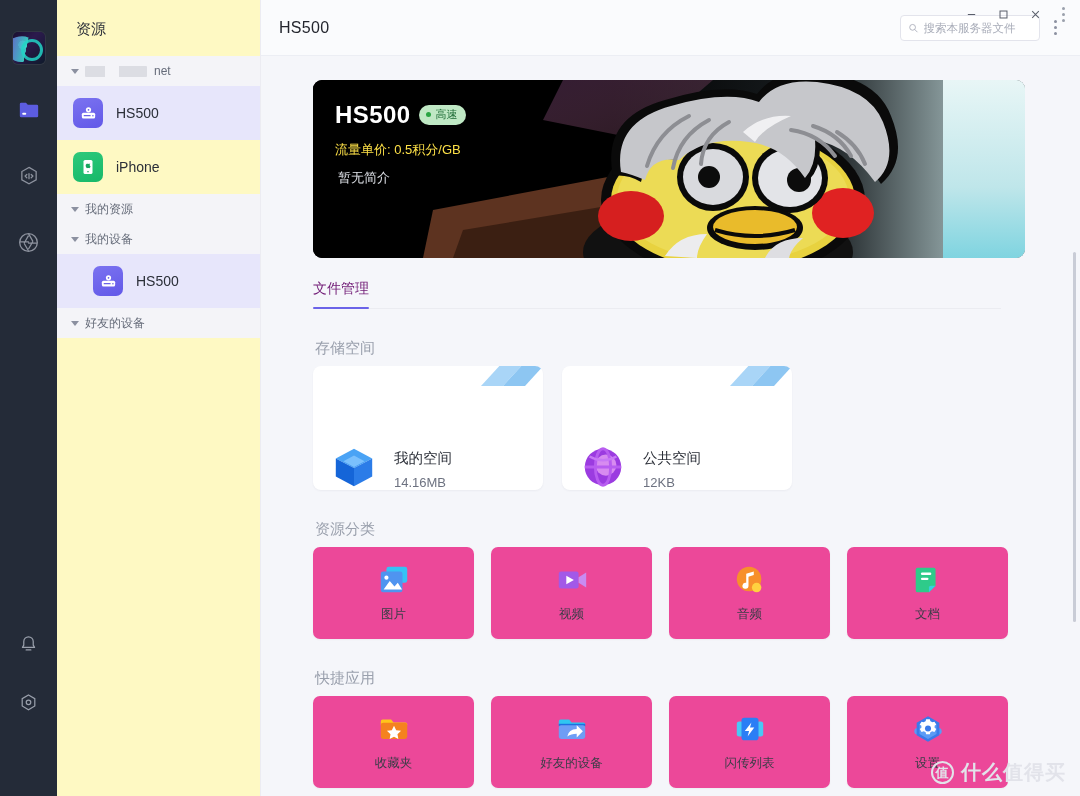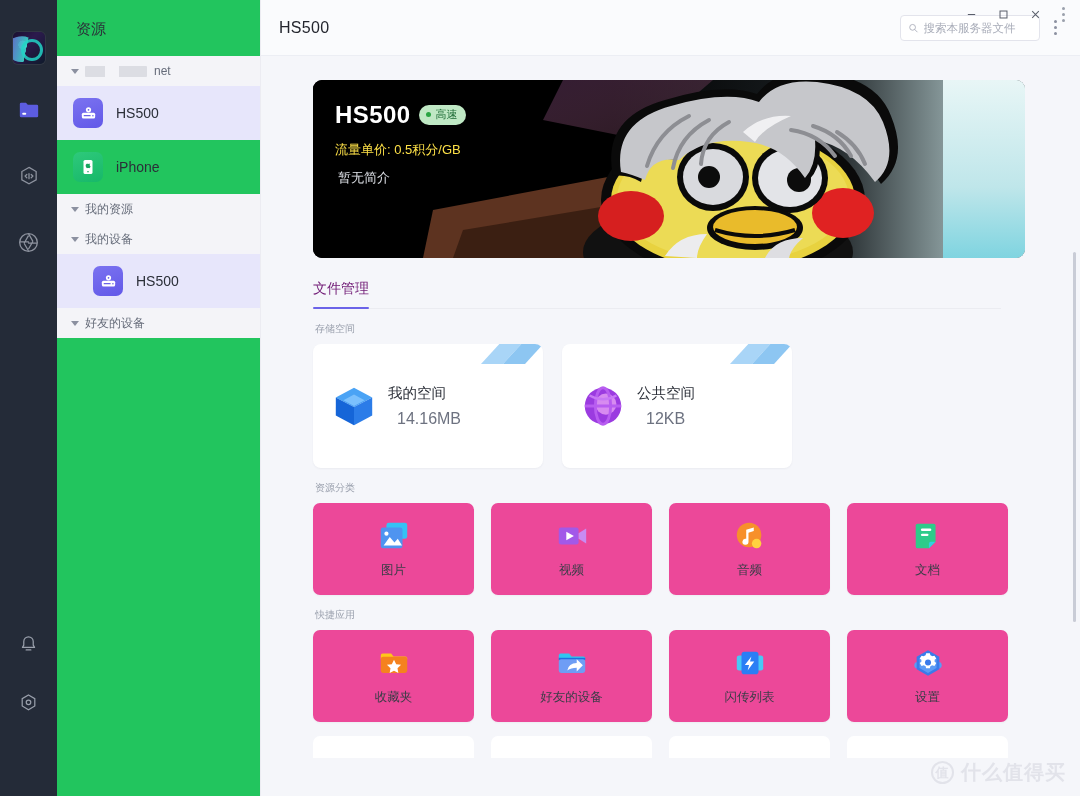--- a/index.html
+++ b/index.html
@@ -53,21 +53,21 @@
     border-radius: 8px; cursor: pointer;
   }
   .rail-item svg { display: block; }
   .rail-bottom { position: absolute; bottom: 56px; left: 0; width: 57px;
                  display: flex; flex-direction: column; align-items: center; }
   .rail-bottom .rail-item { margin-top: 0; margin-bottom: 18px; }
 
   
   .sidebar {
     width: 204px; flex: 0 0 204px; height: 796px;
-    background: #22c55e;
+    background: #fef9c3;
     border-right: 1px solid #ececf2;
     display: flex; flex-direction: column;
   }
   .sidebar-title {
     font-size: 15px; color: #2b2f38; font-weight: 500;
     padding: 20px 0 0 19px; height: 56px;
   }
   .tree { margin-top: 0; }
   .tree-group {
     height: 30px; display: flex; align-items: center;
@@ -155,34 +155,34 @@
   
   .tabs { margin-top: 22px; display: flex; gap: 20px; }
   .tab { font-size: 14px; color: #701a75; padding-bottom: 11px; cursor: pointer;
          position: relative; font-weight: 500; }
   .tab.active::after {
     content: ""; position: absolute; left: 0; right: 0; bottom: 0;
     height: 2px; background: #6b63e8; border-radius: 2px;
   }
   .tab-rule { height: 1px; background: #ebecf1; width: 688px; margin-top: -1px; }
 
-  .sec-label { font-size: 10px; color: #9aa0ad; margin: 13px 0 8px 2px; }
+  .sec-label { font-size: 15px; color: #9aa0ad; margin: 30px 0 8px 2px; }
 
   
   .grid3 { display: flex; gap: 19px; }
   .store-card {
     width: 230px; height: 124px; background: #fff; border-radius: 8px;
     position: relative; overflow: hidden; cursor: pointer;
     box-shadow: 0 1px 2px rgba(40,45,70,.05);
-    display: flex; align-items: center; padding-left: 18px; gap: 11px;
+    display: flex; align-items: flex-end; padding-left: 18px; gap: 17px;
   }
   .ribbon { position: absolute; right: -4px; top: -6px; width: 74px; height: 34px; }
   .store-ic { width: 46px; height: 46px; flex: 0 0 46px; }
   .store-name { font-size: 14.5px; color: #2b2f38; font-weight: 500; }
-  .store-size { font-size: 16px; color: #6d7280; margin-top: 7px; margin-left: 9px; }
+  .store-size { font-size: 13px; color: #6d7280; margin-top: 7px; }
 
   
   .grid4 { display: flex; gap: 17px; margin-top: 2px; }
   .mini-card {
     width: 161px; height: 92px; background: #ec4899; border-radius: 7px;
     display: flex; flex-direction: column; align-items: center;
     justify-content: center; gap: 9px; cursor: pointer;
     box-shadow: 0 1px 2px rgba(40,45,70,.045);
   }
   .mini-ic { width: 34px; height: 34px; }

